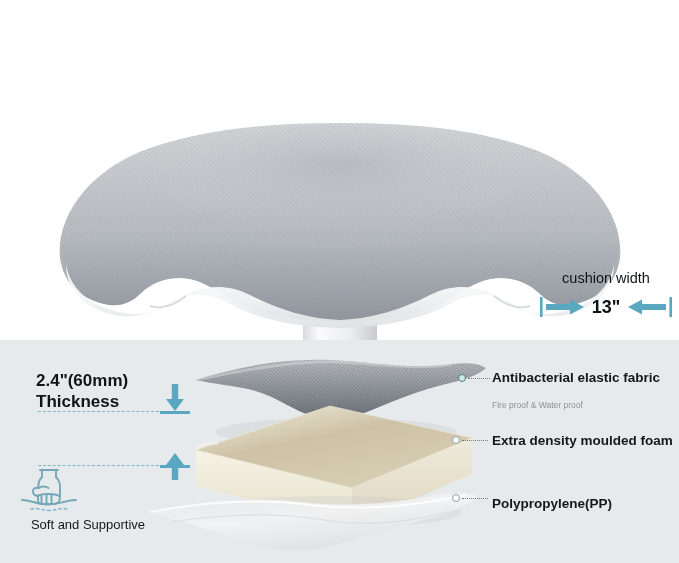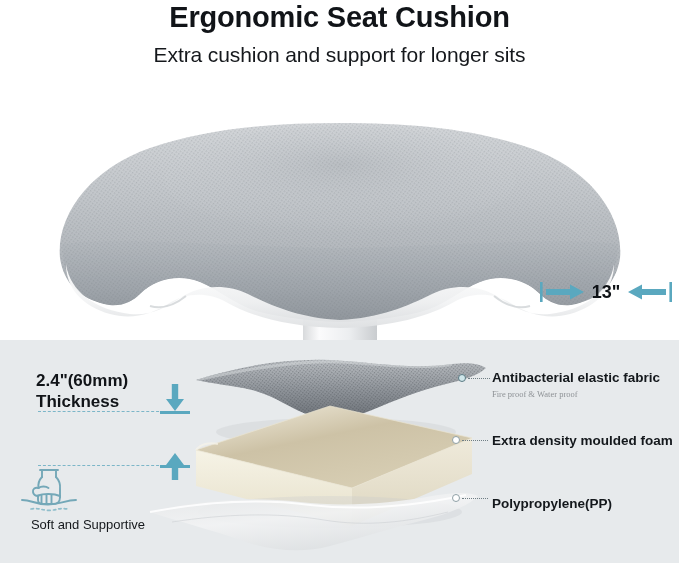--- a/index.html
+++ b/index.html
@@ -61,42 +61,38 @@
   .tick-top{top:41px;}
   .tick-bot{top:95px;}
 
   
   .soft{position:absolute;left:18px;top:466px;width:140px;text-align:center;}
   .soft-cap{font-size:13px;color:#15181c;margin-top:4px;line-height:1;white-space:nowrap;}
 
   
   .callout{position:absolute;}
   .co-title{font-size:13.5px;color:#14181c;line-height:1.15;white-space:nowrap;font-weight:bold;}
-  .co-sub{font-size:8.5px;color:#8e9296;line-height:1.2;margin-top:3px;white-space:nowrap;font-family:Liberation Serif, serif;}
+  .co-sub{font-size:8.5px;color:#8e9296;line-height:1.2;margin-top:14px;white-space:nowrap;}
 
   .leader{position:absolute;height:0;border-top:1.7px dotted #6f7e84;}
   .dot{
     position:absolute;width:8px;height:8px;border-radius:50%;
     background:#ffffff;border:1.6px solid #8fa0a6;box-sizing:border-box;
   }
   .dot-fab{background:#cfe6ea;border-color:#5b7a83;}
 
   svg{display:block;}
 </style>
 </head>
 <body>
 
 <div id="stage">
 
   <div class="lowerpanel"></div>
 
-  <div class="hdr">
-    <div class="title">Ergonomic Seat Cushion</div>
-    <div class="subtitle">Extra cushion and support for longer sits</div>
-  </div>
 
   <div class="hero">
     <svg width="679" height="272" viewBox="0 0 679 272">
       <defs>
         <linearGradient id="gSeatTop" x1="0" y1="0" x2="0" y2="1">
           <stop offset="0%" stop-color="#d3d6d9"></stop>
           <stop offset="38%" stop-color="#c2c6ca"></stop>
           <stop offset="72%" stop-color="#b0b5ba"></stop>
           <stop offset="100%" stop-color="#9ea4aa"></stop>
         </linearGradient>
@@ -171,20 +167,21 @@
                  C494 224 472 224 454 234 C430 248 392 259 340 260
                  C288 259 250 248 226 234 C208 224 186 224 168 236
                  C152 246 132 252 110 246 C82 238 66 220 66 196 Z" fill="url(#gRimWhite)" opacity="0.95"></path>
         <path d="M150 238 C164 242 176 236 186 228" stroke="#cfd3d6" stroke-width="2" fill="none" opacity="0.8"></path>
         <path d="M530 238 C516 242 504 236 494 228" stroke="#cfd3d6" stroke-width="2" fill="none" opacity="0.8"></path>
       </g>
     </svg>
   </div>
 
   <div class="cw-wrap">
+    <div class="cw-label">cushion width</div>
     <div class="cw-row">
       <span>
         <svg width="46" height="22" viewBox="0 0 46 22">
           <rect x="0" y="1" width="2.6" height="20" fill="#5aa8bf"></rect>
           <path d="M6 8 H30 V3.5 L44 11 L30 18.5 V14 H6 Z" fill="#5aa8bf"></path>
         </svg>
       </span>
       <span class="cw-val">13"</span>
       <span>
         <svg width="46" height="22" viewBox="0 0 46 22">

